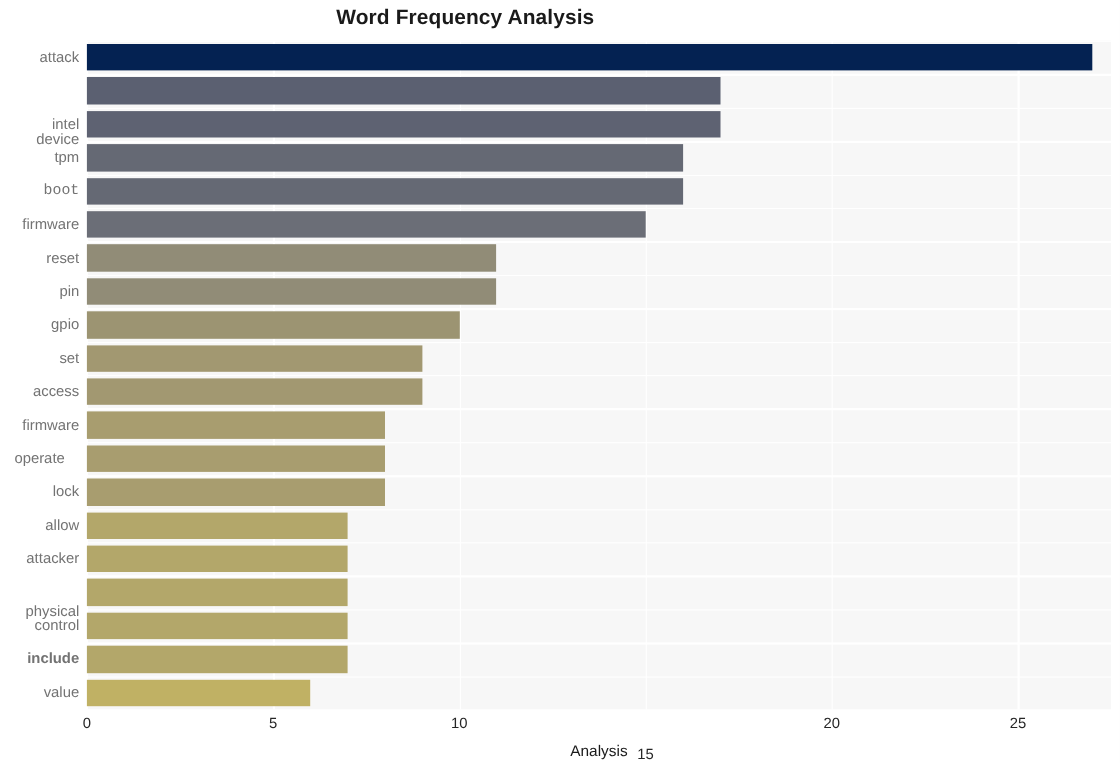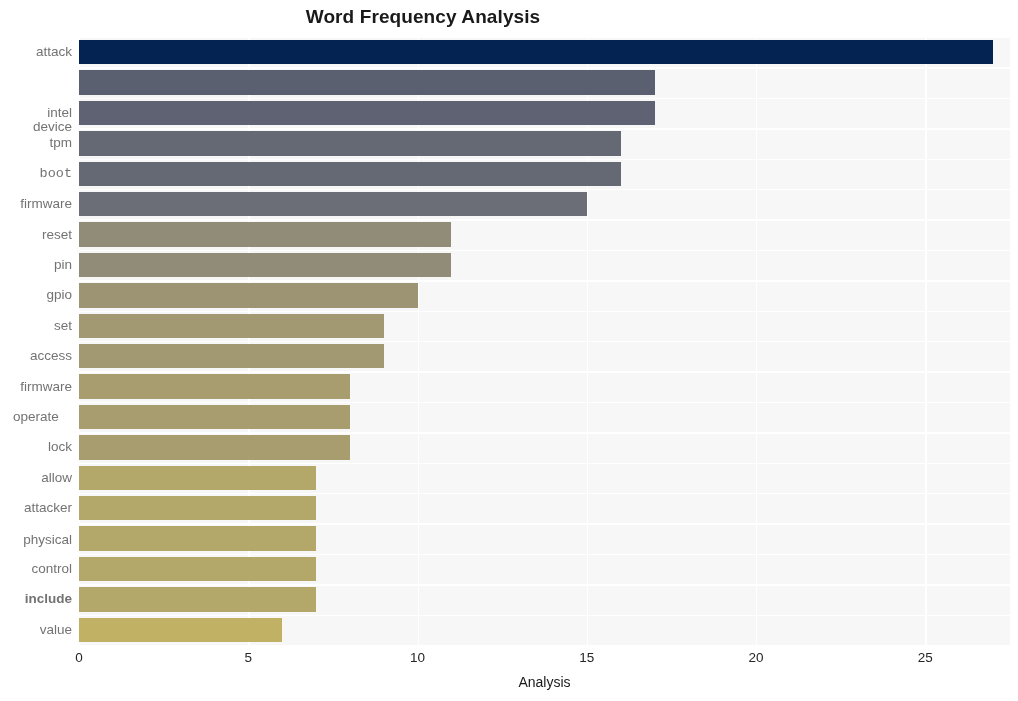--- a/index.html
+++ b/index.html
@@ -240,30 +240,30 @@
       <div class="ytick-label" style="top: 189.6px; text-align: right;">reset</div>
       <div class="ytick-label" style="top: 220px;">pin</div>
       <div class="ytick-label" style="top: 250.4px;">gpio</div>
       <div class="ytick-label" style="top: 280.8px;">set</div>
       <div class="ytick-label" style="top: 311.2px;">access</div>
       <div class="ytick-label" style="top: 341.6px;">firmware</div>
       <div class="ytick-label" style="top: 372px; text-align: center;">operate</div>
       <div class="ytick-label" style="top: 402.4px;">lock</div>
       <div class="ytick-label" style="top: 432.8px;">allow</div>
       <div class="ytick-label" style="top: 463.2px;">attacker</div>
-      <div class="ytick-label" style="top: 495px;">physical</div>
+      <div class="ytick-label" style="top: 511px;">physical</div>
       <div class="ytick-label" style="top: 524px;">control</div>
       <div class="ytick-label" style="top: 554.4px; font-weight: bold;">include</div>
       <div class="ytick-label" style="top: 584.8px;">value</div>
     </div>
 
   <div id="xlabels-layer">
       <div class="xtick-label" style="left: 79px;">0</div>
       <div class="xtick-label" style="left: 248.273px;">5</div>
       <div class="xtick-label" style="left: 417.545px;">10</div>
-      <div class="xtick-label" style="left: 586.818px;">15</div>
+      <div class="xtick-label" style="left: 586.818px; margin-top: 28px;">15</div>
       <div class="xtick-label" style="left: 756.091px;">20</div>
       <div class="xtick-label" style="left: 925.364px;">25</div>
     </div>
 
   <div id="xaxis-title">Analysis</div>
 
 </div>
 
 </body></html>

